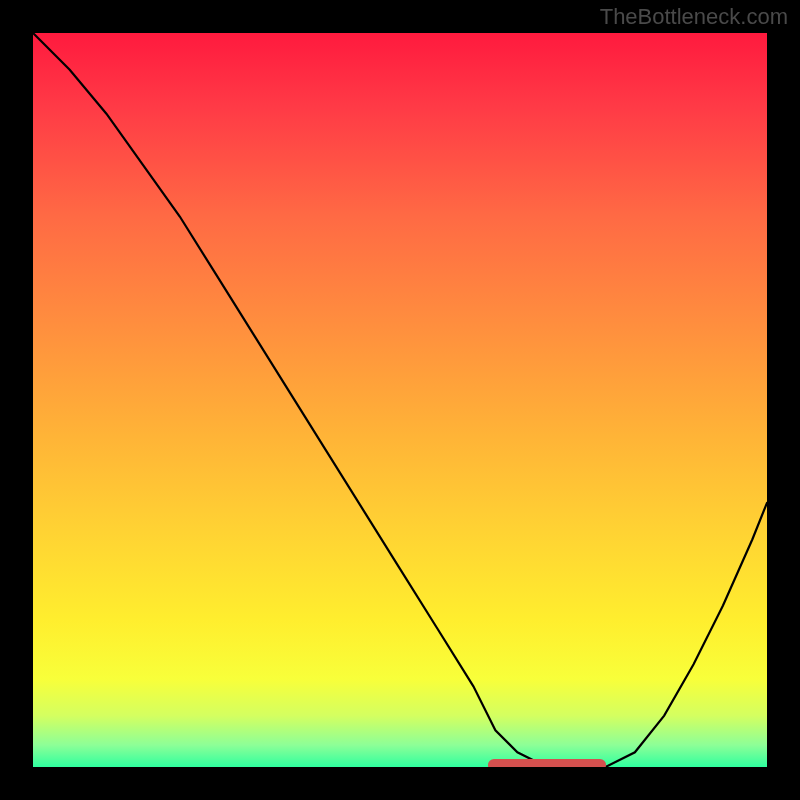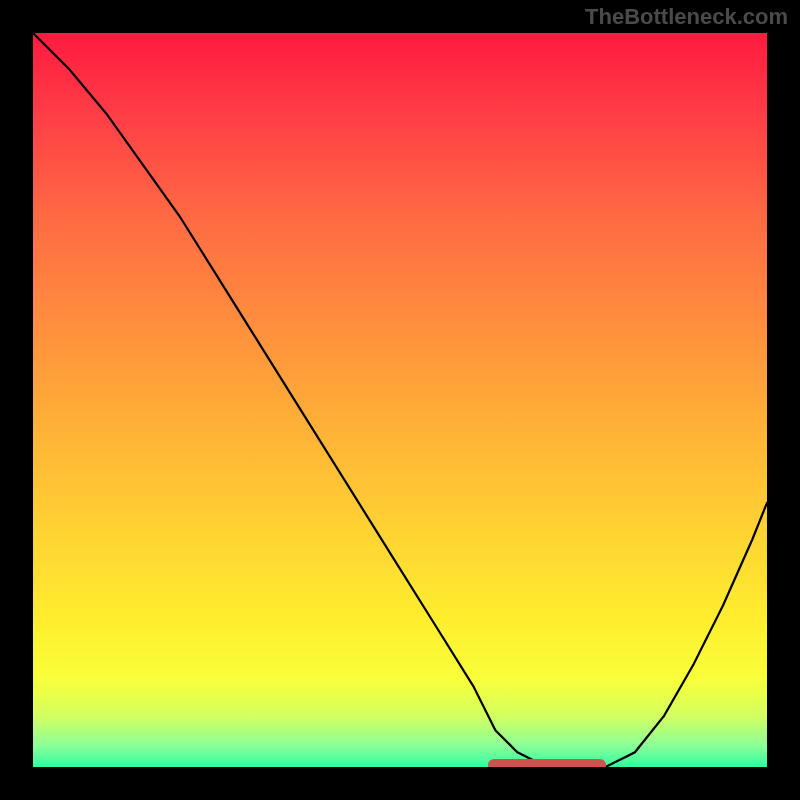--- a/index.html
+++ b/index.html
@@ -10,21 +10,21 @@
     background: #000;
     position: relative;
     font-family: Arial, sans-serif;
   }
   .watermark {
     position: absolute;
     top: 4px;
     right: 12px;
     color: #4a4a4a;
     font-size: 22px;
-    font-weight: 700;
+    font-weight: 400;
     z-index: 10;
   }
   .plot-area {
     position: absolute;
     left: 33px;
     top: 33px;
     width: 734px;
     height: 734px;
     overflow: hidden;
   }

